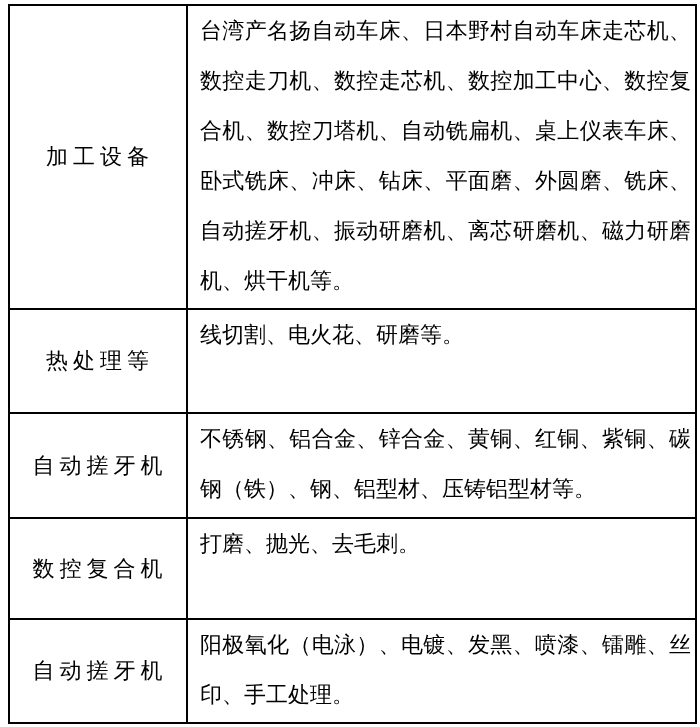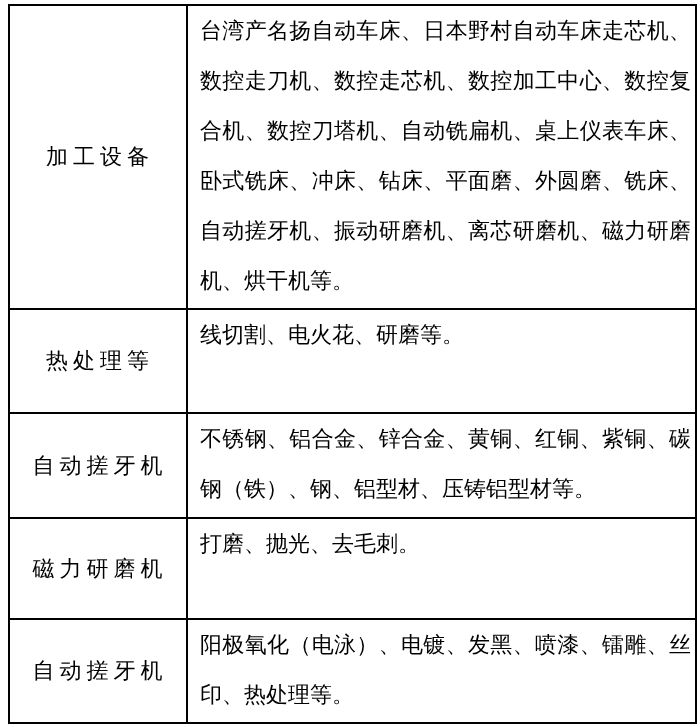--- a/index.html
+++ b/index.html
@@ -67,22 +67,22 @@
       </tr>
       <tr class="row-2">
         <td class="label-cell">热处理等</td>
         <td class="content-cell">线切割、电火花、研磨等。</td>
       </tr>
       <tr class="row-3">
         <td class="label-cell">自动搓牙机</td>
         <td class="content-cell">不锈钢、铝合金、锌合金、黄铜、红铜、紫铜、碳钢（铁）、钢、铝型材、压铸铝型材等。</td>
       </tr>
       <tr class="row-4">
-        <td class="label-cell">磁力研磨机</td>
+        <td class="label-cell">数控复合机</td>
         <td class="content-cell">打磨、抛光、去毛刺。</td>
       </tr>
       <tr class="row-5">
         <td class="label-cell">自动搓牙机</td>
-        <td class="content-cell">阳极氧化（电泳）、电镀、发黑、喷漆、镭雕、丝印、热处理等。</td>
+        <td class="content-cell">阳极氧化（电泳）、电镀、发黑、喷漆、镭雕、丝印、手工处理。</td>
       </tr>
     </tbody>
   </table>
 </div>
 
 </body></html>

